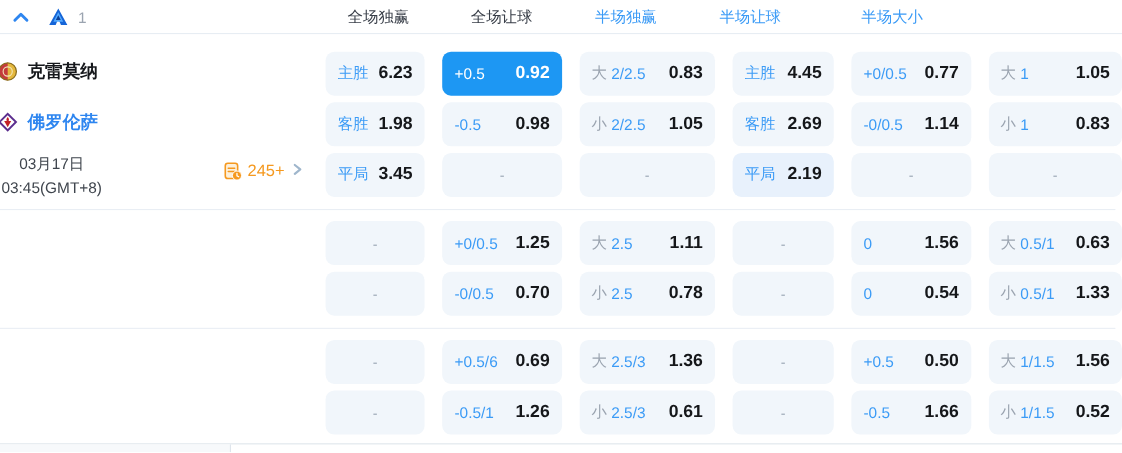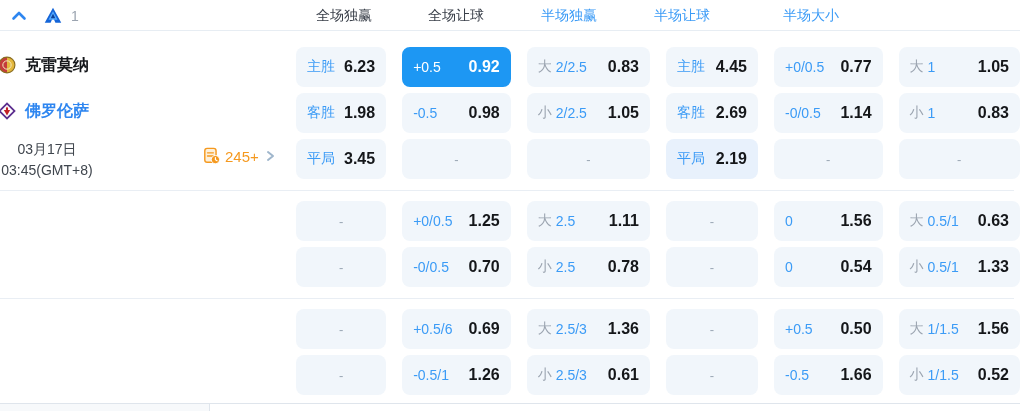--- a/index.html
+++ b/index.html
@@ -27,21 +27,21 @@
   .bd { position:relative; height:380px; }
 
   .left-panel { position:absolute; left:0; top:0; width:296px; height:100%; }
   .team-row { position:absolute; left:0; display:flex; align-items:flex-start; height:24px; }
   .team-row .crest { width:20px; height:20px; margin-left:-3px; flex:0 0 auto; }
   .team-name { margin-left:8px; font-size:16px; font-weight:bold; color:#16181c; }
   .team-row.away .team-name { color:#2e86f0; }
   .t1 { top:24px; } .t2 { top:70px; }
   .datetime { position:absolute; left:-12px; top:108px; width:118px; text-align:center;
               font-size:14px; color:#3f454d; line-height:21px; }
-  .markets { position:absolute; left:203px; top:116px; display:flex; align-items:center;
+  .markets { position:absolute; left:203px; top:116px; display:flex; align-items:flex-start;
              gap:4px; cursor:pointer; }
   .markets-icon { width:18px; height:18px; }
   .markets-label { font-size:15px; color:#f5991f; }
   .chev-right { width:14px; height:14px; }
 
   
   .rows { margin-left:296px; padding-top:16px; }
   .odds-row { display:flex; gap:16px; height:40px; margin-bottom:6px; }
   .cell { border-radius:8px; background:#f1f6fb; display:flex; align-items:center;
           justify-content:space-between; padding:0 11px; cursor:pointer; }

